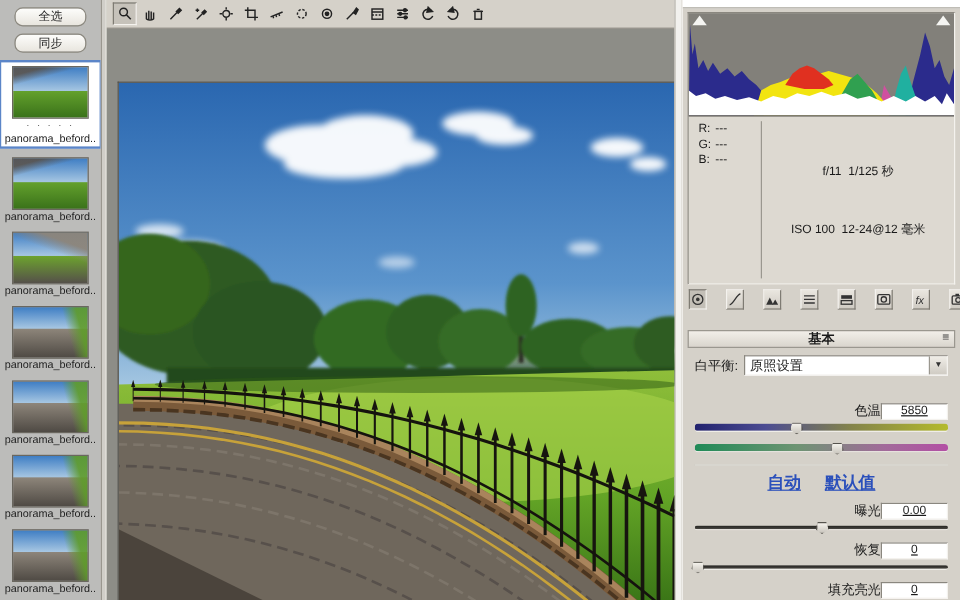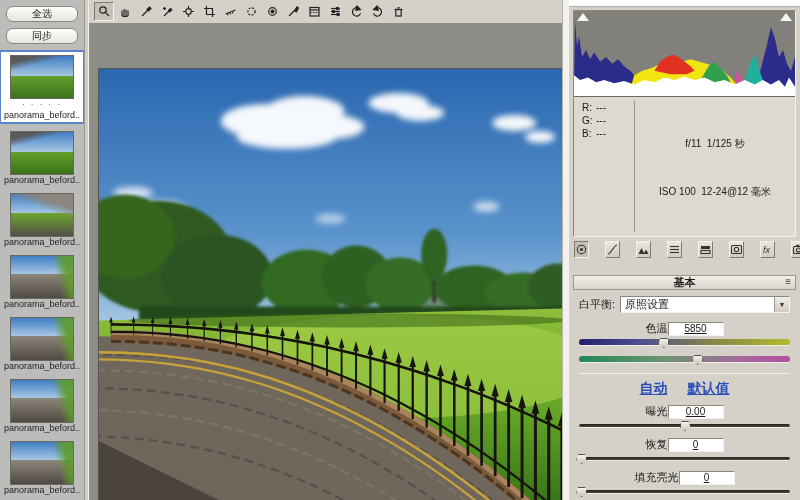--- a/index.html
+++ b/index.html
@@ -3,21 +3,21 @@
 <meta charset="utf-8">
 <style>
   * { box-sizing: border-box; margin: 0; padding: 0; }
   html,body { width:800px; height:500px; overflow:hidden; }
   body { font-family:"Liberation Sans","DejaVu Sans",sans-serif; background:#d5d1c9; position:relative; font-size:11px; color:#1a1a1a; }
 
   .app { position:absolute; inset:0; display:flex; }
 
   
   .filmstrip { width:84px; background:#bcbcba; height:500px; padding:6px 4px 0 4px; display:flex; flex-direction:column; align-items:center; overflow:hidden; }
-  .fs-btn { display:block; width:72px; height:16px; margin-bottom:6px; font-size:10px; font-family:inherit; background:linear-gradient(#fdfdfb,#e8e5de); border:1px solid #8b887f; border-radius:7px; color:#222; cursor:pointer; }
+  .fs-btn { display:block; width:60px; height:16px; margin-bottom:6px; font-size:10px; font-family:inherit; background:linear-gradient(#fdfdfb,#e8e5de); border:1px solid #8b887f; border-radius:7px; color:#222; cursor:pointer; }
   #fs-items { display:flex; flex-direction:column; align-items:center; width:100%; }
   .fs-item { display:flex; flex-direction:column; align-items:center; margin-bottom:7px; }
   .fs-card { background:#fff; border:2px solid #5b85c8; padding:3px 3px 1px 3px; display:flex; flex-direction:column; align-items:center; }
   .thumb { width:64px; height:44px; border:1px solid #6a675f; }
   .thumb.field { background:linear-gradient(165deg, rgba(90,80,70,.85) 12%, transparent 26%), linear-gradient(180deg,#3f7ec4 0%,#a6c6e2 47%,#63a02c 48%,#3a721a 100%); }
   .thumb.mixed { background:linear-gradient(200deg, rgba(141,133,122,.95) 22%, transparent 40%), linear-gradient(180deg,#3f7ec4 0%,#a6c6e2 45%,#6da32e 46%,#55504a 100%); }
   .thumb.path  { background:linear-gradient(255deg, rgba(95,156,42,.9) 14%, transparent 30%), linear-gradient(180deg,#3f7ec4 0%,#a6c6e2 42%,#8d857a 43%,#4f4a44 100%); }
   .fs-dots { font-size:8px; letter-spacing:2px; color:#555; line-height:9px; padding:1px 0; }
   .fs-name { font-size:9px; color:#222; max-width:76px; white-space:nowrap; overflow:hidden; line-height:11px; }
   .fs-splitter { width:5px; background:#d0cec8; border-left:1px solid #9a978f; border-right:1px solid #f2f0ea; }
@@ -48,27 +48,27 @@
   .exif { flex:1; text-align:center; font-size:10px; line-height:16px; padding-top:3px; white-space:pre; }
 
   .tabs { display:flex; margin:4px 4px 0 5px; }
   .tab-btn { width:21px; height:17px; display:flex; align-items:center; justify-content:center; background:linear-gradient(#e9e6df,#cfcbc3); border:1px solid; border-color:#f4f2ee #7e7b73 #7e7b73 #f4f2ee; margin-right:16px; cursor:pointer; }
   .tab-btn.selected { background:#c3bfb7; border-color:#7e7b73 #f4f2ee #f4f2ee #7e7b73; }
   .tab-btn svg { stroke:#333; fill:none; stroke-width:1.1; }
   .panel-header { margin:17px 4px 0 4px; height:15px; background:linear-gradient(#f2efe9,#d9d5cd); border:1px solid #9a978f; display:flex; align-items:center; justify-content:center; position:relative; font-weight:bold; font-size:11px; }
   .menu-glyph { position:absolute; right:4px; top:0; font-size:10px; color:#444; cursor:pointer; }
 
   .panel-body { padding:6px 10px 0 10px; }
-  .wb-row { display:flex; align-items:center; margin-bottom:8px; }
+  .wb-row { display:flex; align-items:center; margin-bottom:22px; }
   .wb-row .lbl { margin-right:5px; }
   .wb-select { flex:1; height:17px; background:#fff; border:1px solid; border-color:#8a877f #f4f2ee #f4f2ee #8a877f; display:flex; align-items:center; justify-content:space-between; padding-left:4px; cursor:pointer; }
   .dd-btn { width:15px; height:15px; background:linear-gradient(#f0ede7,#cfcbc3); border-left:1px solid #9a978f; font-size:7px; display:flex; align-items:center; justify-content:center; color:#333; }
 
   .slider-row { margin-bottom:5px; }
-  .slider-head { display:flex; align-items:center; justify-content:center; height:15px; }
+  .slider-head { display:flex; align-items:center; justify-content:flex-end; height:15px; }
   .slider-label { font-size:11px; }
   .value-box { width:56px; height:14px; background:#fff; border:1px solid; border-color:#8a877f #f4f2ee #f4f2ee #8a877f; font-size:10px; text-align:center; line-height:12px; cursor:text;text-decoration:underline; }
   .track-wrap { position:relative; height:12px; margin-top:1px; }
   .track { position:absolute; left:0; right:0; top:4px; height:4px; border-radius:2px; background:linear-gradient(#23221f,#4a4843); border-bottom:1px solid #efede8; }
   .track.temp { height:7px; top:2px; border-radius:3px; background:linear-gradient(90deg,#22226e,#4c4c92 28%,#84844a 62%,#b4ba2c 100%); }
   .track.tint { height:7px; top:2px; border-radius:3px; background:linear-gradient(90deg,#1f8a57,#6d9472 40%,#a26a9a 75%,#b34fa4 100%); }
   .thumbk { position:absolute; top:1px; width:11px; height:10px; margin-left:-5px; background:linear-gradient(#f4f2ec,#c9c5bd); border:1px solid #55534d; clip-path:polygon(50% 100%, 0 60%, 18% 0, 82% 0, 100% 60%); cursor:pointer; }
   .links-row { display:flex; justify-content:center; gap:20px; margin:4px 0 6px 0; }
   .links-row a { color:#2b50bb; text-decoration:underline; font-weight:bold; font-size:14px; cursor:pointer; }
   .hsep { height:1px; background:#9a978f; border-bottom:1px solid #f2f0ea; margin:7px 0 6px 0; }

